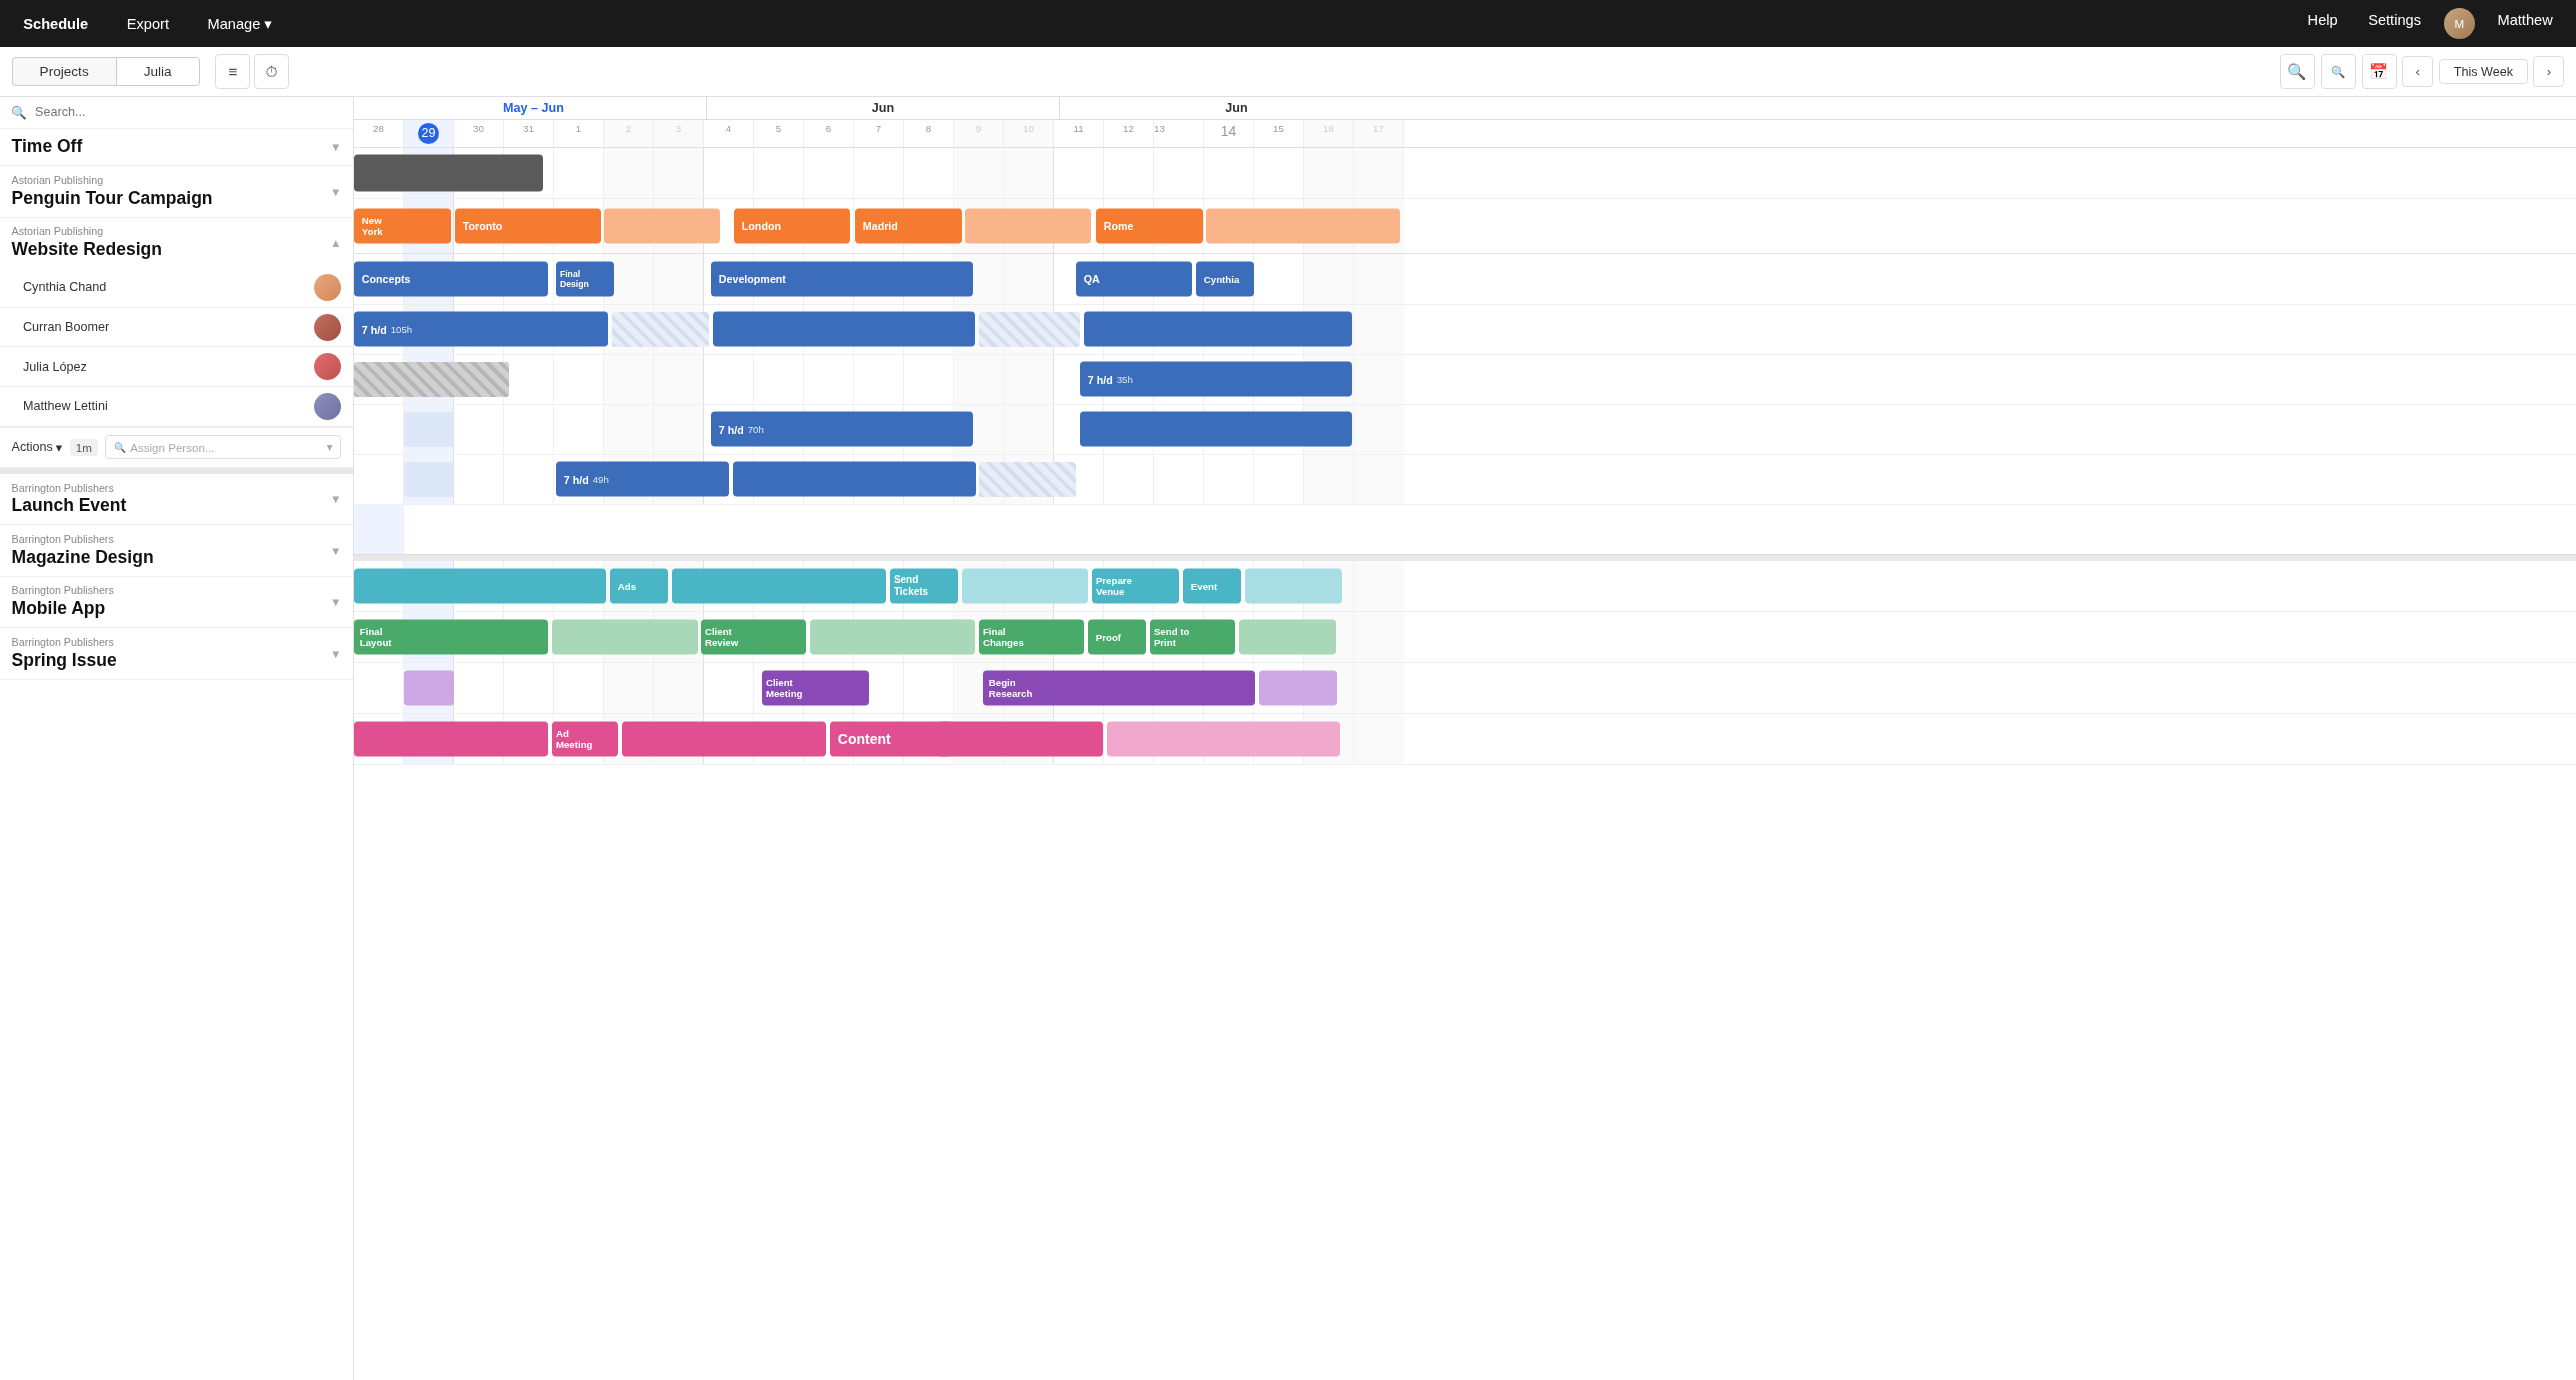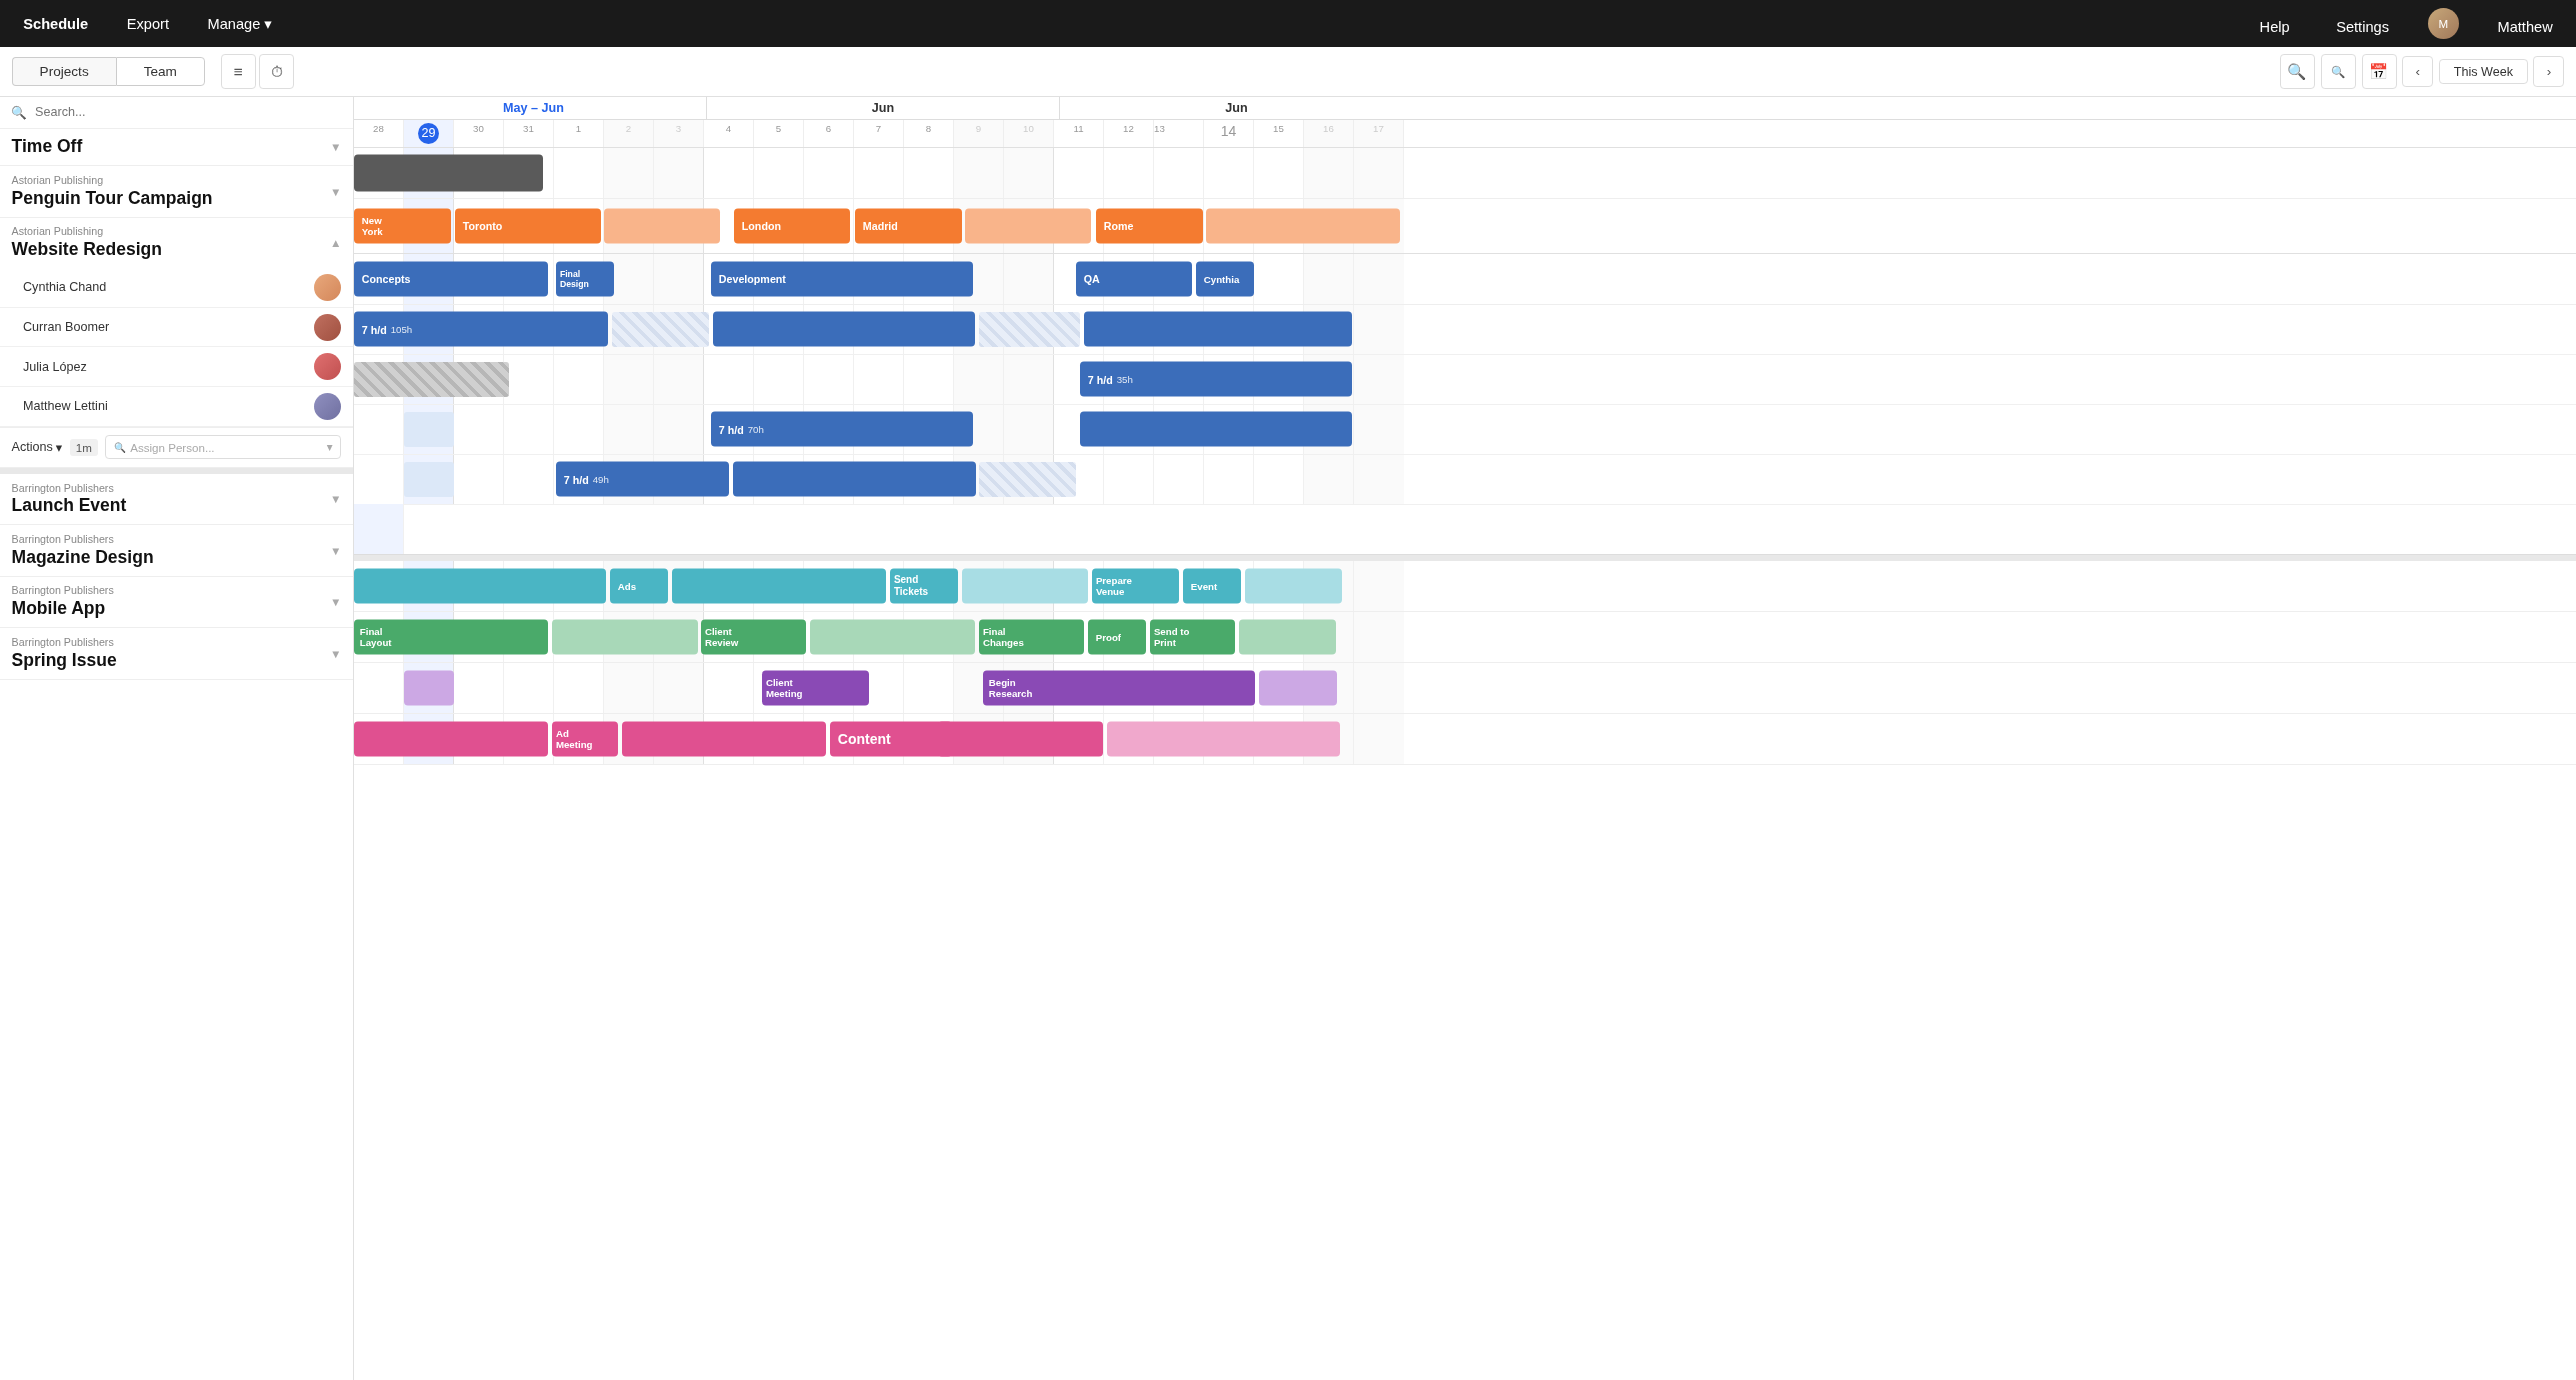--- a/index.html
+++ b/index.html
@@ -17,21 +17,21 @@
     }
     .top-nav .nav-item {
       color: #fff;
       font-size: 14.6px;
       cursor: pointer;
       padding: 3.9px 7.8px;
     }
     .top-nav .nav-item.active { font-weight: 600; }
     .top-nav .manage { display: flex; align-items: center; gap: 3.9px; }
     .top-nav .spacer { flex: 1; }
-    .top-nav .right-section { display: flex; align-items: flex-end; gap: 31px; }
+    .top-nav .right-section { display: flex; align-items: flex-start; gap: 15px; }
     .avatar-img {
       width: 31px; height: 31px; border-radius: 50%;
       background: linear-gradient(135deg, #c8a87a, #a0785a);
       display: flex; align-items: center; justify-content: center;
       font-size: 11.6px; color: #fff;
     }
 
     
     .toolbar {
       background: #fff;
@@ -297,21 +297,21 @@
     <span class="nav-item">Help</span>
     <span class="nav-item">Settings</span>
     <div class="avatar-img">M</div>
     <span class="nav-item">Matthew</span>
   </div>
 </nav>
 
 <div class="toolbar">
   <div class="toolbar-left">
     <button class="tab-btn">Projects</button>
-    <button class="tab-btn active">Team</button>
+    <button class="tab-btn active">Julia</button>
   </div>
   <div class="toolbar-icons">
     <button class="icon-btn">≡</button>
     <button class="icon-btn">⏱</button>
   </div>
   <div class="toolbar-spacer"></div>
   <div class="toolbar-right">
     <button class="icon-btn">🔍</button>
     <button class="icon-btn" style="font-size:11.6px;">🔍</button>
     <button class="icon-btn">📅</button>

